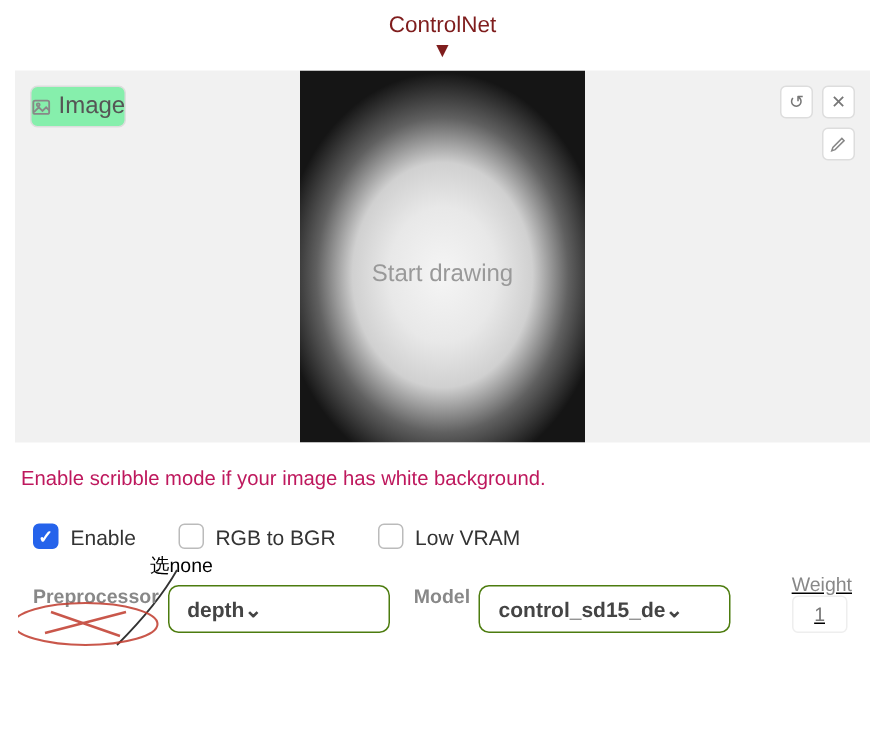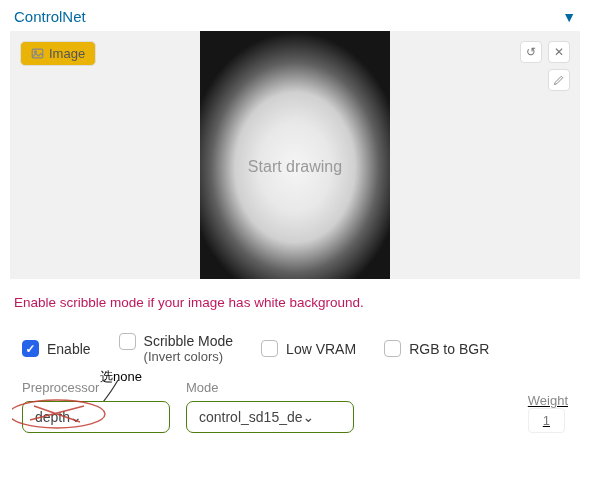--- a/index.html
+++ b/index.html
@@ -1,37 +1,37 @@
 <!DOCTYPE html>
 <html><head>
 <meta charset="utf-8">
 <style>
 * { box-sizing: border-box; margin: 0; padding: 0; font-family: -apple-system, BlinkMacSystemFont, "Segoe UI", Arial, sans-serif; }
 body { background: #fff; width: 590px; height: 500px; overflow: hidden; }
-.header { display: flex; justify-content: space-between; align-items: center; padding: 8px 14px 6px; font-size: 15px; color: #0369a1; }
+.header { display: flex; justify-content: space-between; align-items: center; padding: 8px 4px 6px; font-size: 15px; color: #7f1d1d; flex-direction: column; }
 .collapse-icon { font-size: 14px; cursor: pointer; }
 .canvas-area { position: relative; background: #f1f1f1; margin: 0 10px; height: 248px; display: flex; justify-content: center; align-items: flex-start; }
-.image-btn { position: absolute; top: 10px; left: 10px; border: 1px solid #ddd; background: #eab308; border-radius: 5px; padding: 4px 10px; font-size: 13px; color: #555; display: flex; align-items: center; gap: 5px; cursor: pointer; }
+.image-btn { position: absolute; top: 10px; left: 10px; border: 1px solid #ddd; background: #86efac; border-radius: 5px; padding: 4px 0; font-size: 16px; color: #555; display: flex; align-items: center; gap: 5px; cursor: pointer; }
 .image-btn svg { width: 13px; height: 13px; stroke: #888; fill: none; stroke-width: 1.5; }
 .tool-col { position: absolute; top: 10px; right: 10px; display: flex; flex-direction: column; gap: 6px; }
 .tool-row { display: flex; gap: 6px; }
 .tool-btn { width: 22px; height: 22px; border: 1px solid #ddd; background: #fff; border-radius: 4px; display: flex; align-items: center; justify-content: center; font-size: 12px; color: #777; cursor: pointer; }
 .depth-img { height: 248px; width: 190px; position: relative; overflow: hidden; }
 .depth-bg { position: absolute; inset: 0; background: radial-gradient(ellipse 120px 150px at 50% 55%, #f5f5f5 0%, #e8e8e8 30%, #d0d0d0 50%, #606060 70%, #151515 90%); }
 .start-text { position: absolute; top: 50%; left: 50%; transform: translate(-50%, -50%); color: #999; font-size: 16px; z-index: 2; margin-top: 12px; }
 .help-text { padding: 14px 14px 6px; font-size: 13.5px; color: #be185d; line-height: 1.5; }
 .options-row { display: flex; gap: 28px; padding: 14px 22px 10px; flex-wrap: wrap; }
 .chk { display: flex; align-items: center; gap: 8px; font-size: 14px; color: #333; justify-content: flex-end; }
 .chk-box { width: 17px; height: 17px; border: 1.5px solid #bbb; border-radius: 4px; display: flex; align-items: center; justify-content: center; cursor: pointer; }
 .chk-box.checked { background: #2563eb; border-color: #2563eb; }
 .chk-box.checked::after { content: "✓"; color: #fff; font-size: 12px; font-weight: bold; }
 .chk .sub { font-size: 13px; color: #555; display: block; }
 .annotation { position: absolute; font-size: 13px; color: #000; pointer-events: none; }
 .fields-row { display: flex; gap: 16px; padding: 6px 22px; align-items: flex-end; position: relative; }
-.field { display: flex; flex-direction: column; gap: 6px; }
+.field { display: flex; flex-direction: row; gap: 6px; font-weight: bold; }
 .field-label { font-size: 13px; color: #888; }
 .select { border: 1px solid #4d7c0f; border-radius: 7px; padding: 7px 12px; font-size: 14px; color: #444; display: flex; align-items: center; justify-content: flex-start; cursor: pointer; background: #fff; }
 .select.w1 { width: 148px; }
 .select.w2 { width: 168px; }
 .weight-group { margin-left: auto; display: flex; flex-direction: column; align-items: flex-start; text-decoration: underline; }
 .weight-box { border: 1px solid #eee; border-radius: 4px; padding: 4px 14px; font-size: 13px; color: #777; }
 .strike { position: absolute; pointer-events: none; }
 .container { position: relative; }
 </style>
 </head>
@@ -74,34 +74,27 @@
 
 <div class="help-text">
   <div>Enable scribble mode if your image has white background.</div>
 </div>
 
 <div class="options-row">
   <div class="chk">
     <div class="chk-box checked"></div>
     <span>Enable</span>
   </div>
-  <div class="chk" style="align-items:flex-start">
+  <div class="chk">
     <div class="chk-box"></div>
-    <div>
-      <span>Scribble Mode</span>
-      <span class="sub">(Invert colors)</span>
-    </div>
+    <span>RGB to BGR</span>
   </div>
   <div class="chk">
     <div class="chk-box"></div>
     <span>Low VRAM</span>
-  </div>
-  <div class="chk">
-    <div class="chk-box"></div>
-    <span>RGB to BGR</span>
   </div>
 </div>
 
 <div class="annotation" style="left:100px; top:368px;">选none</div>
 <svg class="annotation" style="left:60px; top:378px;" width="80" height="60">
   <path d="M58 2 Q 45 25 18 52" stroke="#333" stroke-width="1.2" fill="none"></path>
 </svg>
 
 <div class="fields-row">
   <div class="field">
@@ -109,21 +102,21 @@
     <div class="select w1">
       <span>depth</span>
       <span>⌄</span>
     </div>
     <svg class="strike" style="left:12px; top:22px;" width="160" height="40">
       <ellipse cx="45" cy="18" rx="48" ry="14" stroke="#c0392b" stroke-width="1.4" fill="none" opacity="0.85"></ellipse>
       <path d="M18 24 L72 10 M22 10 L68 26" stroke="#c0392b" stroke-width="1.6" fill="none" opacity="0.85"></path>
     </svg>
   </div>
   <div class="field">
-    <span class="field-label">Mode</span>
+    <span class="field-label">Model</span>
     <div class="select w2">
       <span>control_sd15_de</span>
       <span>⌄</span>
     </div>
   </div>
   <div class="weight-group">
     <span class="field-label">Weight</span>
     <div class="weight-box">1</div>
   </div>
 </div>

